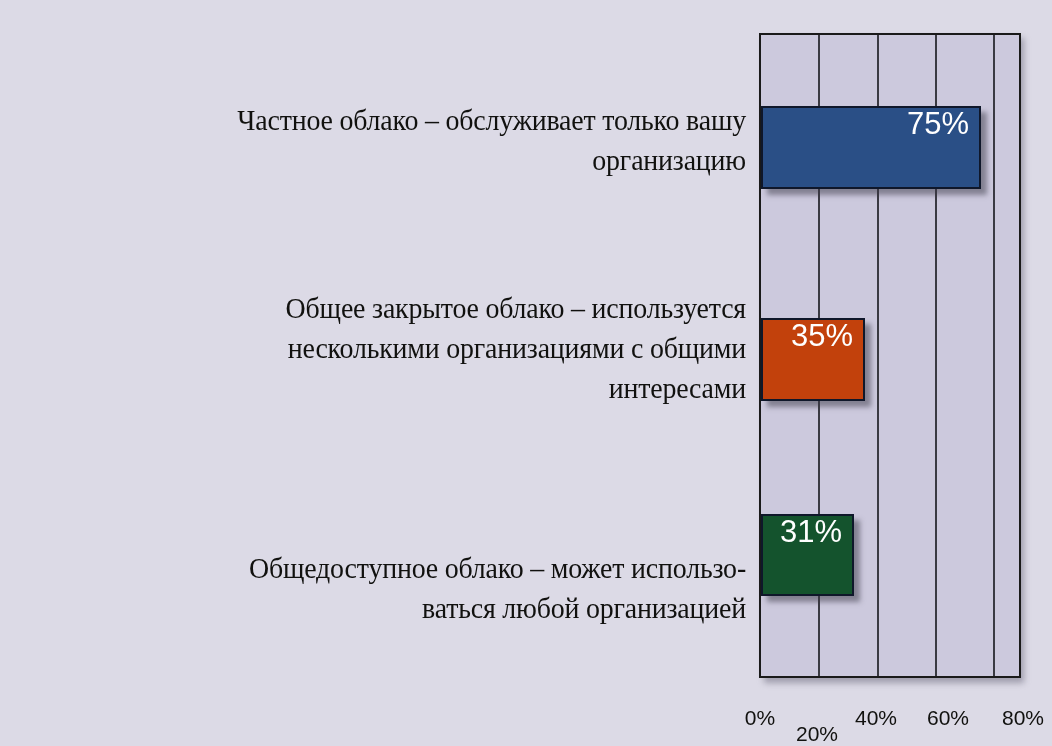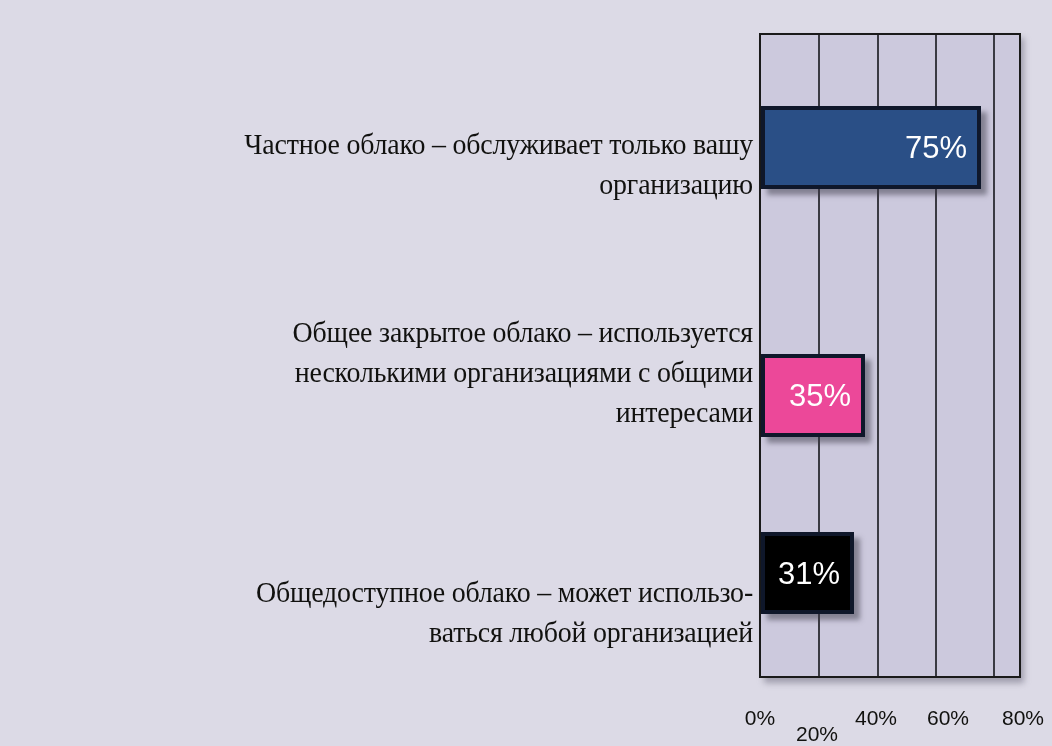--- a/index.html
+++ b/index.html
@@ -18,25 +18,24 @@
   #chart-root {
     position: absolute;
     left: 0; top: 0;
     width: 1052px;
     height: 746px;
   }
 
   
   .labels-col {
     position: absolute;
-    left: 11px;
+    left: 4px;
     top: 0px;
     width: 742px;
     height: 690px;
-    margin-top: 24px;
   }
   .cat-label {
     position: absolute;
     right: 0;
     width: 742px;
     text-align: right;
     color: #11110f;
     font-family: "Liberation Serif", "DejaVu Serif", serif;
     font-size: 30px;
     line-height: 40px;
@@ -74,23 +73,22 @@
     top: 0;
     bottom: 0;
     width: 2px;
     background: #3a3a42;
   }
 
   
   .bar {
     position: absolute;
     box-sizing: border-box;
-    border: 4px solid #0f172a;
+    border: 2px solid #0f172a;
     display: flex;
-    align-items: center;
     justify-content: flex-end;
     box-shadow: 6px 6px 5px rgba(60,58,72,0.50);
   }
   .bar-value {
     color: #ffffff;
     font-family: "Liberation Sans", "DejaVu Sans", sans-serif;
     font-size: 31px;
     font-weight: 400;
     padding-right: 10px;
     letter-spacing: 0px;
@@ -101,29 +99,28 @@
     top: 71px;
     width: 220px;
     height: 83px;
     background: #2a4f86;
   }
   .bar.b1 {
     left: 0px;
     top: 283px;
     width: 104px;
     height: 83px;
-    background: #ec4899;
-    margin-top: 36px;
+    background: #c2410c;
   }
   .bar.b2 {
     left: 0px;
-    top: 497px;
+    top: 479px;
     width: 93px;
     height: 82px;
-    background: #000000;
+    background: #14532d;
   }
 
   
   .xticks {
     position: absolute;
     left: 759px;
     top: 706px;
     width: 262px;
     height: 34px;
   }

